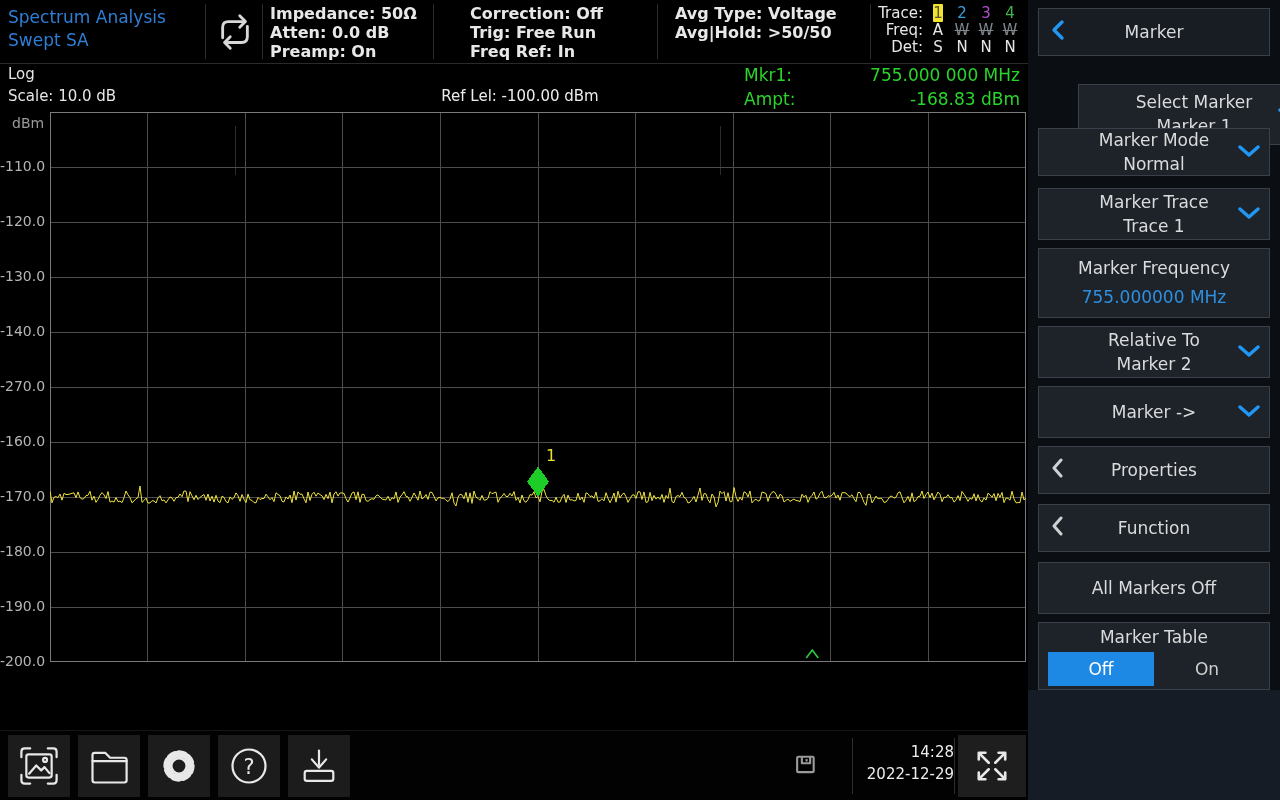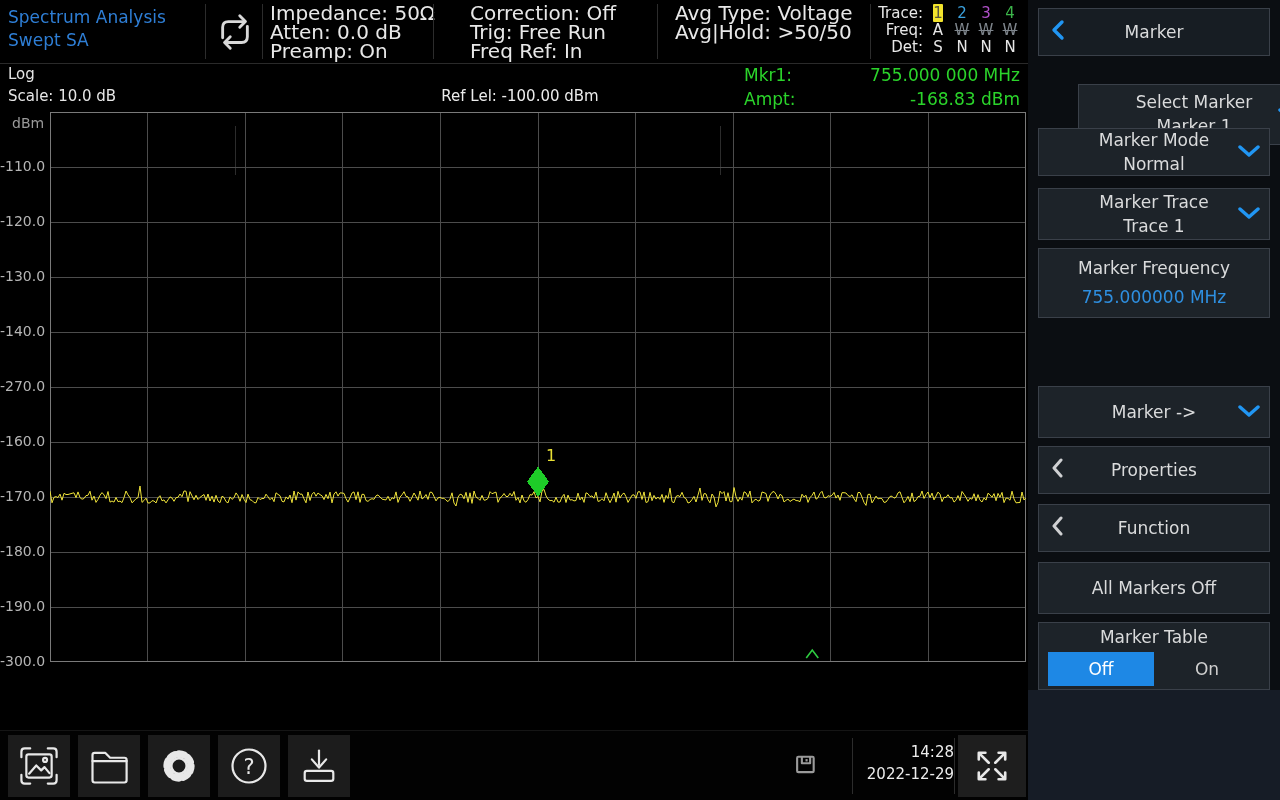--- a/index.html
+++ b/index.html
@@ -3,21 +3,21 @@
 <meta charset="utf-8">
 <style>
   html,body{margin:0;padding:0;background:#000;}
   #app{position:relative;width:1280px;height:800px;background:#000;overflow:hidden;
        font-family:"DejaVu Sans",sans-serif;color:#e6e6e6;}
   
   #main{position:absolute;left:0;top:0;width:1028px;height:800px;}
   .hdr{position:absolute;left:0;top:0;width:1028px;height:63px;border-bottom:1px solid #2a2a2a;}
   .title{position:absolute;left:8px;top:6px;font-size:17px;line-height:23px;color:#2e7ed5;}
   .vdiv{position:absolute;width:1px;background:#2c2c2c;}
-  .pcol{position:absolute;top:4px;font-size:20px;line-height:19px;color:#e8e8e8;white-space:nowrap;}
+  .pcol{position:absolute;top:4px;font-size:16px;line-height:19px;color:#e8e8e8;white-space:nowrap;font-weight:bold;}
   .tracetbl{position:absolute;left:876px;top:5px;display:grid;
             grid-template-columns:50px 24px 24px 24px 24px;font-size:15px;line-height:17px;}
   .tracetbl .rl{text-align:right;padding-right:3px;color:#e8e8e8;}
   .tracetbl .tc{text-align:center;}
   .t1n{background:#f2e32c;color:#55543a;border-radius:1px;}
   .t2n{color:#3aa0dc;} .t3n{color:#b050c8;} .t4n{color:#3cb54a;}
   .wdis{color:#7f868d;text-decoration:line-through;}
   
   .setrow{position:absolute;left:0;top:63px;width:1028px;height:49px;}
   .log1{position:absolute;left:8px;top:2px;font-size:15px;}
@@ -139,21 +139,21 @@
     <div id="yaxis">
         <div class="ytick" style="top: 46px;">-110.0</div>
         <div class="ytick" style="top: 101px;">-120.0</div>
         <div class="ytick" style="top: 156px;">-130.0</div>
         <div class="ytick" style="top: 211px;">-140.0</div>
         <div class="ytick" style="top: 266px;">-270.0</div>
         <div class="ytick" style="top: 321px;">-160.0</div>
         <div class="ytick" style="top: 376px;">-170.0</div>
         <div class="ytick" style="top: 431px;">-180.0</div>
         <div class="ytick" style="top: 486px;">-190.0</div>
-        <div class="ytick" style="top: 541px;">-300.0</div>
+        <div class="ytick" style="top: 541px;">-200.0</div>
       </div>
     <svg id="plot" width="976" height="550" shape-rendering="crispEdges">
         <line x1="97.6" y1="0" x2="97.6" y2="550" stroke="#4c4c4c" stroke-width="1"></line>
         <line x1="195.2" y1="0" x2="195.2" y2="550" stroke="#4c4c4c" stroke-width="1"></line>
         <line x1="292.79999999999995" y1="0" x2="292.79999999999995" y2="550" stroke="#4c4c4c" stroke-width="1"></line>
         <line x1="390.4" y1="0" x2="390.4" y2="550" stroke="#4c4c4c" stroke-width="1"></line>
         <line x1="488" y1="0" x2="488" y2="550" stroke="#4c4c4c" stroke-width="1"></line>
         <line x1="585.5999999999999" y1="0" x2="585.5999999999999" y2="550" stroke="#4c4c4c" stroke-width="1"></line>
         <line x1="683.1999999999999" y1="0" x2="683.1999999999999" y2="550" stroke="#4c4c4c" stroke-width="1"></line>
         <line x1="780.8" y1="0" x2="780.8" y2="550" stroke="#4c4c4c" stroke-width="1"></line>
@@ -293,20 +293,29 @@
             <polyline points="2,2.5 11,10.5 20,2.5" fill="none" stroke="#2196f3" stroke-width="3.4" stroke-linecap="round" stroke-linejoin="round"></polyline>
           </svg>
       </span>
     </div>
 
     <div class="panel" style="top:248px;height:70px;gap:8px;">
       <div class="lbl">Marker Frequency</div>
       <div class="val valblue">755.000000 MHz</div>
     </div>
 
+    <div class="panel" style="top:326px;height:52px;">
+      <div class="lbl">Relative To</div>
+      <div class="val">Marker 2</div>
+      <span class="chev-r">
+        <svg width="22" height="13" viewBox="0 0 22 13">
+            <polyline points="2,2.5 11,10.5 20,2.5" fill="none" stroke="#2196f3" stroke-width="3.4" stroke-linecap="round" stroke-linejoin="round"></polyline>
+          </svg>
+      </span>
+    </div>
 
     <div class="panel" style="top:386px;height:52px;">
       <div class="lbl">Marker -&gt;</div>
       <span class="chev-r">
         <svg width="22" height="13" viewBox="0 0 22 13">
             <polyline points="2,2.5 11,10.5 20,2.5" fill="none" stroke="#2196f3" stroke-width="3.4" stroke-linecap="round" stroke-linejoin="round"></polyline>
           </svg>
       </span>
     </div>
 

